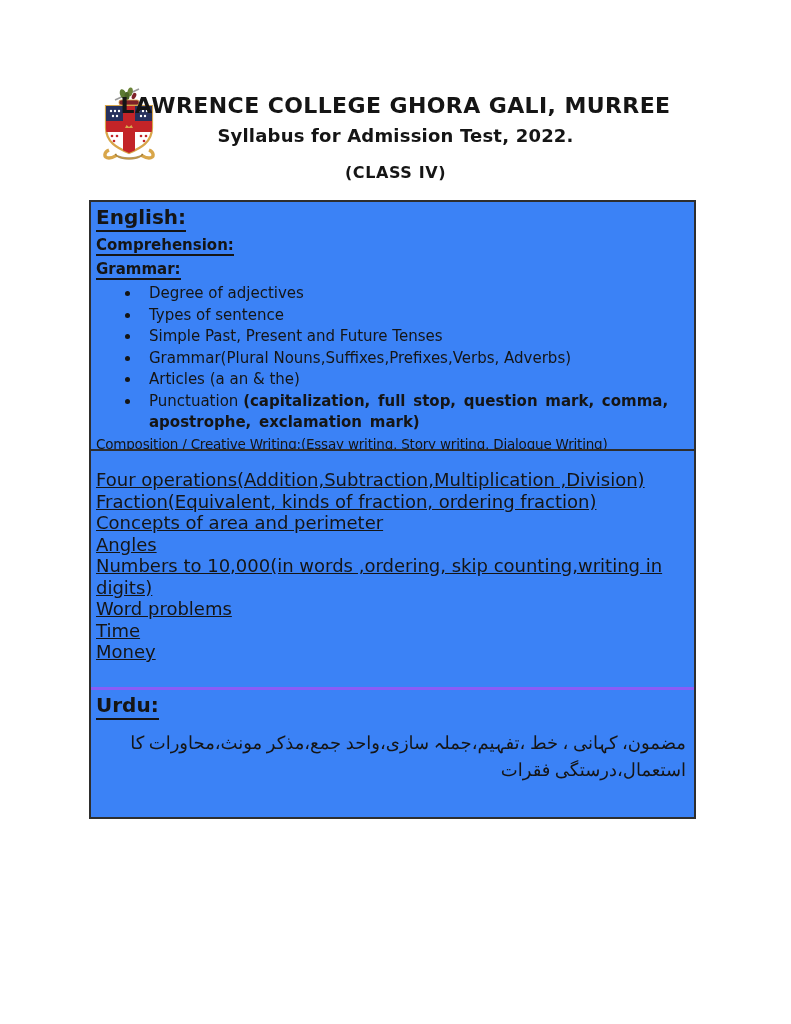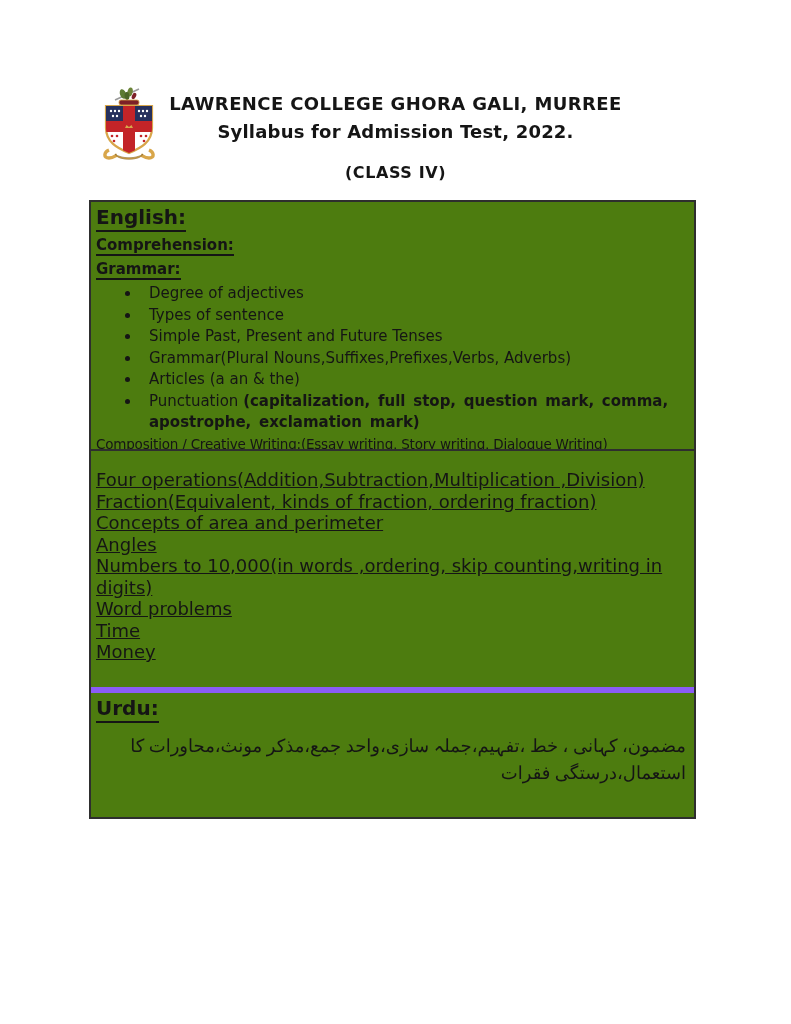--- a/index.html
+++ b/index.html
@@ -9,32 +9,32 @@
     margin:0 auto;
     background:#ffffff;
     font-family:"DejaVu Sans", sans-serif;
     color:#151515;
     overflow:hidden;
   }
 
   
   .crest { position:absolute; left:101px; top:87px; width:56px; height:82px; }
   .title-block { position:absolute; left:0; top:93px; width:100%; text-align:center; }
-  .title-1 { font-size:18px; font-weight:bold; letter-spacing:0.4px; }
+  .title-1 { font-size:22px; font-weight:bold; letter-spacing:0.4px; }
   .title-2 { font-size:18px; font-weight:bold; margin-top:7px; letter-spacing:0.2px; }
   .class-line { position:absolute; left:0; top:163px; width:100%; text-align:center;
                 font-size:16px; font-weight:bold; letter-spacing:0.6px; }
 
   
   .doc-table { position:absolute; left:89px; top:200px; width:603px;
-               border:2px solid #2e2e2e; background:#4d7c0f; }
+               border:2px solid #2e2e2e; background:#3b82f6; }
   .sec { box-sizing:border-box; padding:3px 8px 0 5px; overflow:hidden; }
   .sec-english { height:247px; }
   .sec-math    { height:238px; border-top:2px solid #2e2e2e; }
-  .sec-urdu    { height:130px; border-top:6px solid #8b5cf6; }
+  .sec-urdu    { height:130px; border-top:3px solid #8b5cf6; }
 
   .sec-heading { margin:0 0 4px 0; font-size:20px; line-height:24px; font-weight:bold; }
   .sec-heading span { display:inline-block; border-bottom:2.5px solid #151515; padding-bottom:1px; }
 
   .subhead { font-size:15px; line-height:18px; font-weight:bold; margin-top:4px; }
   .subhead span { display:inline-block; border-bottom:2px solid #151515; padding-bottom:0px; }
 
   .bullets { list-style:none; margin:3px 0 0 0; padding:0; }
   .bullet { position:relative; padding-left:53px; font-size:15px; line-height:21.5px; }
   .dot { position:absolute; left:29px; top:8px; width:5px; height:5px;

